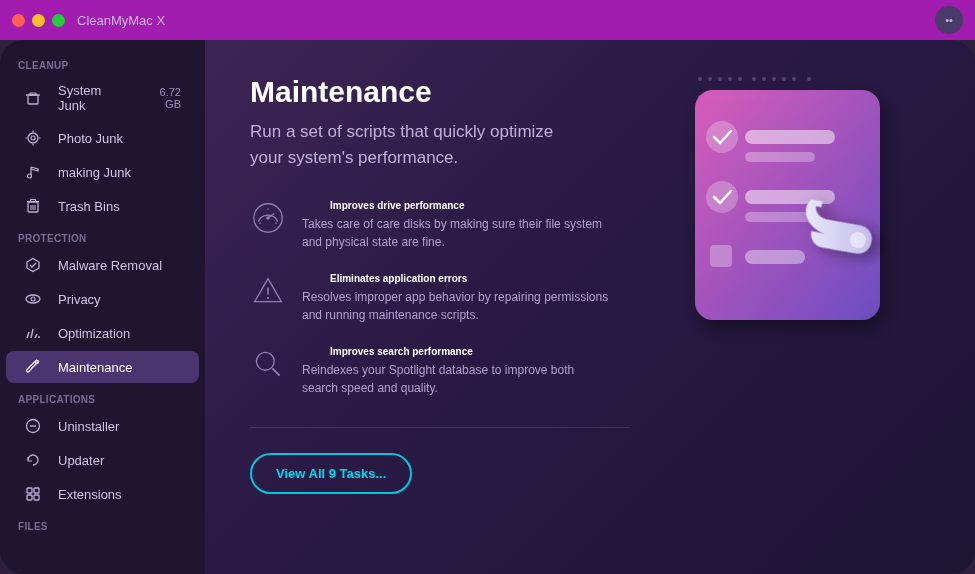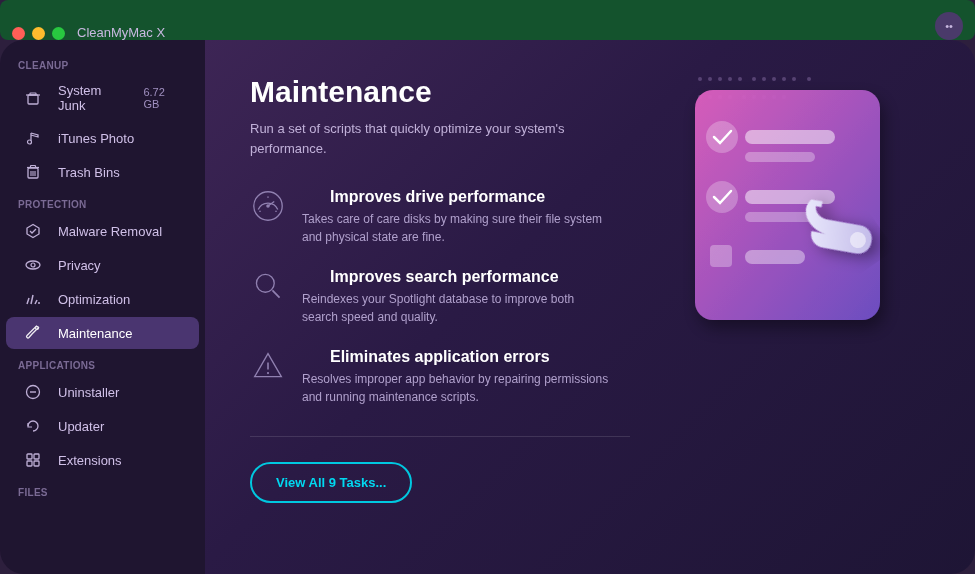--- a/index.html
+++ b/index.html
@@ -9,26 +9,25 @@
       background: #2d1f3d;
       font-family: -apple-system, BlinkMacSystemFont, 'Segoe UI', sans-serif;
       color: #fff;
       overflow: hidden;
       display: flex;
       flex-direction: column;
     }
     
     .titlebar {
       height: 40px;
-      background: #14532d;
-      display: flex;
-      align-items: flex-end;
+      background: #a21caf;
+      display: flex;
+      align-items: center;
       padding: 0 12px;
       flex-shrink: 0;
-      border-radius: 8px;
       -webkit-app-region: drag;
     }
     .traffic-lights {
       display: flex;
       gap: 7px;
       margin-right: 12px;
     }
     .traffic-light {
       width: 13px;
       height: 13px;
@@ -102,37 +101,38 @@
       align-items: center;
       justify-content: center;
       font-size: 15px;
       flex-shrink: 0;
       opacity: 0.9;
     }
     .sidebar-item-badge {
       margin-left: auto;
       font-size: 11px;
       color: #a090c0;
+      text-align: right;
     }
     
     .content {
       flex: 1;
       background: linear-gradient(135deg, #3d2555 0%, #2a1a45 40%, #1e1535 100%);
       padding: 35px 45px 30px;
       position: relative;
       overflow: hidden;
     }
     .content-title {
       font-size: 30px;
       font-weight: 700;
       color: #fff;
       margin-bottom: 10px;
     }
     .content-subtitle {
-      font-size: 13px;
+      font-size: 17px;
       color: #c0b0d8;
       margin-bottom: 30px;
       max-width: 330px;
       line-height: 1.5;
     }
     .feature-list {
       list-style: none;
       margin-bottom: 30px;
       max-width: 430px;
     }
@@ -148,21 +148,21 @@
       flex-shrink: 0;
       display: flex;
       align-items: center;
       justify-content: center;
     }
     .feature-icon svg {
       width: 32px;
       height: 32px;
     }
     .feature-text-title {
-      font-size: 16px;
+      font-size: 10px;
       font-weight: 600;
       color: #fff;
       margin-bottom: 4px;
       padding-left: 28px;
     }
     .feature-text-desc {
       font-size: 12px;
       color: #b0a0cc;
       line-height: 1.5;
       max-width: 310px;
@@ -235,30 +235,43 @@
         <svg width="16" height="16" viewBox="0 0 16 16" fill="none">
           <rect x="3" y="5" width="10" height="9" rx="1" stroke="#d0c0e8" stroke-width="1.3" fill="none"></rect>
           <rect x="5" y="3" width="6" height="2" rx="0.5" stroke="#d0c0e8" stroke-width="1.2" fill="none"></rect>
           <line x1="1" y1="5" x2="15" y2="5" stroke="#d0c0e8" stroke-width="1.2"></line>
         </svg>
       </span>
       <span>System Junk</span>
       <span class="sidebar-item-badge">6.72 GB</span>
     </div>
 
+    <div class="sidebar-item">
+      <span class="sidebar-item-icon">
+        <svg width="16" height="16" viewBox="0 0 16 16" fill="none">
+          <circle cx="8" cy="8" r="5" stroke="#d0c0e8" stroke-width="1.3" fill="none"></circle>
+          <circle cx="8" cy="8" r="2" stroke="#d0c0e8" stroke-width="1.2" fill="none"></circle>
+          <line x1="8" y1="2" x2="8" y2="0.5" stroke="#d0c0e8" stroke-width="1.2"></line>
+          <line x1="8" y1="14" x2="8" y2="15.5" stroke="#d0c0e8" stroke-width="1.2"></line>
+          <line x1="2" y1="8" x2="0.5" y2="8" stroke="#d0c0e8" stroke-width="1.2"></line>
+          <line x1="14" y1="8" x2="15.5" y2="8" stroke="#d0c0e8" stroke-width="1.2"></line>
+        </svg>
+      </span>
+      <span>Photo Junk</span>
+    </div>
 
 
     <div class="sidebar-item">
       <span class="sidebar-item-icon">
         <svg width="16" height="16" viewBox="0 0 16 16" fill="none">
           <path d="M6 3 L6 11 M6 3 L13 5 L13 7 L6 5" stroke="#d0c0e8" stroke-width="1.3" fill="none"></path>
           <circle cx="4.5" cy="12" r="2" stroke="#d0c0e8" stroke-width="1.2" fill="none"></circle>
         </svg>
       </span>
-      <span>iTunes Photo</span>
+      <span>making Junk</span>
     </div>
 
     <div class="sidebar-item">
       <span class="sidebar-item-icon">
         <svg width="14" height="16" viewBox="0 0 14 16" fill="none">
           <rect x="2" y="4" width="10" height="10" rx="1" stroke="#d0c0e8" stroke-width="1.3" fill="none"></rect>
           <line x1="1" y1="3.5" x2="13" y2="3.5" stroke="#d0c0e8" stroke-width="1.2"></line>
           <rect x="4.5" y="1.5" width="5" height="2" rx="0.5" stroke="#d0c0e8" stroke-width="1.2" fill="none"></rect>
           <line x1="5" y1="7" x2="5" y2="12" stroke="#d0c0e8" stroke-width="1.1"></line>
           <line x1="7" y1="7" x2="7" y2="12" stroke="#d0c0e8" stroke-width="1.1"></line>
@@ -378,40 +391,40 @@
           </svg>
         </div>
         <div>
           <div class="feature-text-title">Improves drive performance</div>
           <div class="feature-text-desc">Takes care of care disks by making sure their file system and physical state are fine.</div>
         </div>
       </li>
       <li class="feature-item">
         <div class="feature-icon">
           <svg viewBox="0 0 36 36" fill="none" xmlns="http://www.w3.org/2000/svg">
-            <circle cx="15" cy="15" r="10" stroke="#9080b0" stroke-width="1.5" fill="none"></circle>
-            <line x1="23" y1="23" x2="31" y2="31" stroke="#9080b0" stroke-width="2"></line>
+            <path d="M18 4 L33 30 L3 30 Z" stroke="#9080b0" stroke-width="1.5" fill="none"></path>
+            <line x1="18" y1="14" x2="18" y2="22" stroke="#9080b0" stroke-width="1.8"></line>
+            <circle cx="18" cy="26" r="1.2" fill="#9080b0"></circle>
           </svg>
         </div>
         <div>
-          <div class="feature-text-title">Improves search performance</div>
-          <div class="feature-text-desc">Reindexes your Spotlight database to improve both search speed and quality.</div>
+          <div class="feature-text-title">Eliminates application errors</div>
+          <div class="feature-text-desc">Resolves improper app behavior by repairing permissions and running maintenance scripts.</div>
         </div>
       </li>
       <li class="feature-item">
         <div class="feature-icon">
           <svg viewBox="0 0 36 36" fill="none" xmlns="http://www.w3.org/2000/svg">
-            <path d="M18 4 L33 30 L3 30 Z" stroke="#9080b0" stroke-width="1.5" fill="none"></path>
-            <line x1="18" y1="14" x2="18" y2="22" stroke="#9080b0" stroke-width="1.8"></line>
-            <circle cx="18" cy="26" r="1.2" fill="#9080b0"></circle>
+            <circle cx="15" cy="15" r="10" stroke="#9080b0" stroke-width="1.5" fill="none"></circle>
+            <line x1="23" y1="23" x2="31" y2="31" stroke="#9080b0" stroke-width="2"></line>
           </svg>
         </div>
         <div>
-          <div class="feature-text-title">Eliminates application errors</div>
-          <div class="feature-text-desc">Resolves improper app behavior by repairing permissions and running maintenance scripts.</div>
+          <div class="feature-text-title">Improves search performance</div>
+          <div class="feature-text-desc">Reindexes your Spotlight database to improve both search speed and quality.</div>
         </div>
       </li>
     </ul>
 
     <div class="divider"></div>
 
     <button class="view-btn">View All 9 Tasks...</button>
 
     
     <div class="illustration">

